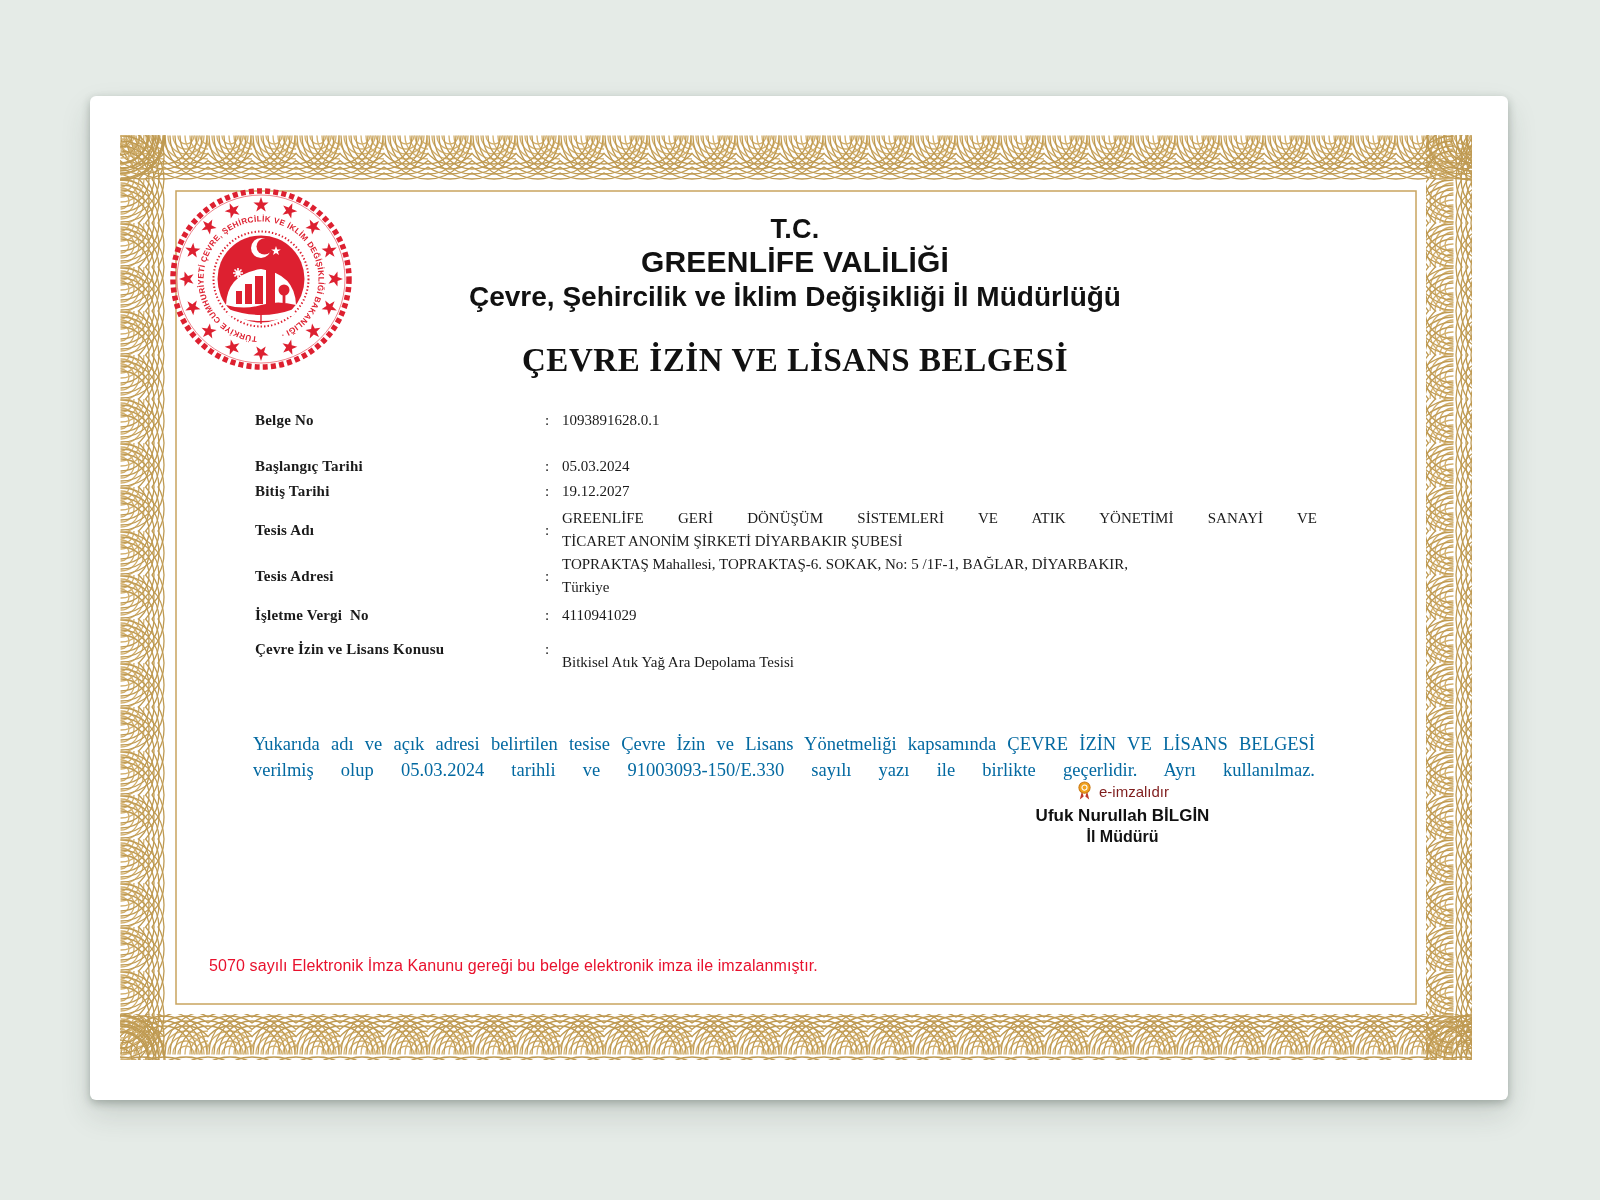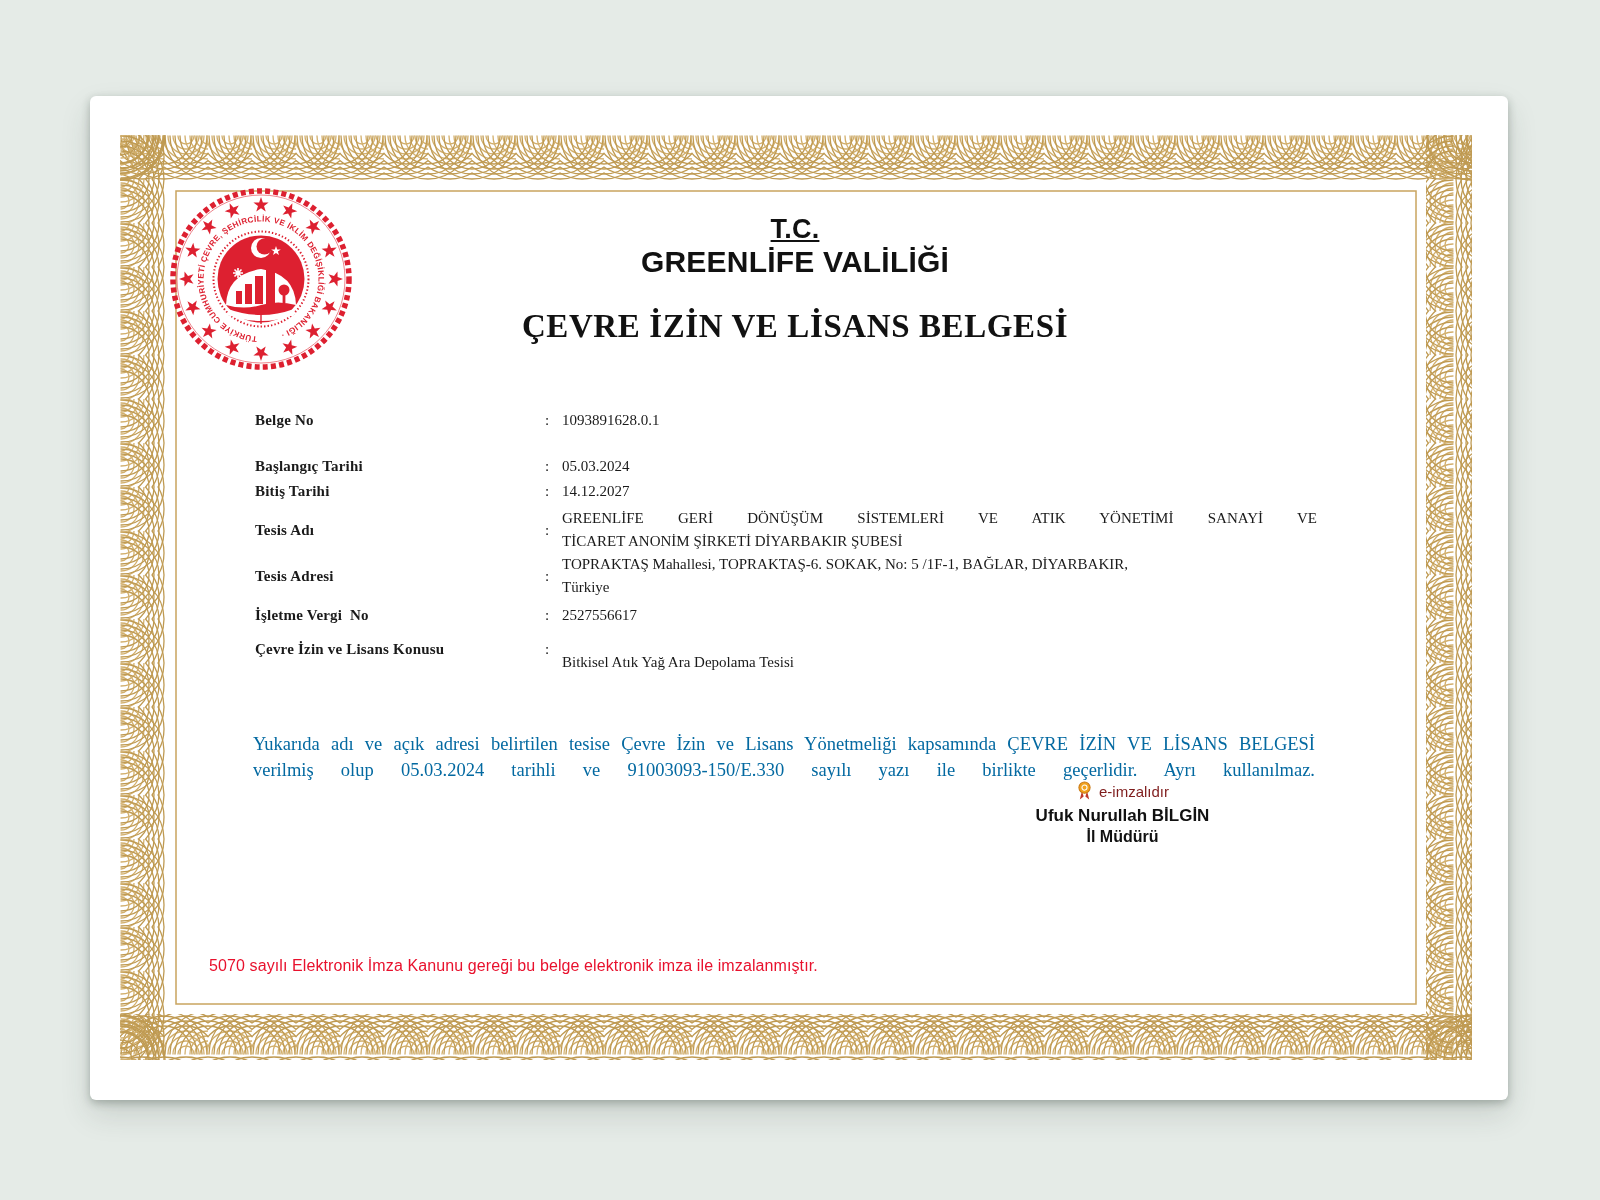--- a/index.html
+++ b/index.html
@@ -10,21 +10,21 @@
     position:relative;overflow:hidden;
   }
   .card{
     position:absolute;left:90px;top:96px;width:1418px;height:1004px;
     background:#ffffff;border-radius:6px;
     box-shadow:0 3px 9px rgba(40,55,48,.30),0 14px 30px rgba(40,55,48,.15);
   }
   .border-frame{position:absolute;left:30px;top:39px;}
   .seal{position:absolute;left:76px;top:88px;width:190px;height:190px;}
   .content{position:absolute;left:120px;top:0;width:1170px;text-align:center;color:#111;}
-  .hline1{margin-top:118px;font-size:27px;font-weight:bold;line-height:30px;letter-spacing:.2px;text-decoration:underline;}
+  .hline1{margin-top:118px;font-size:27px;font-weight:bold;line-height:30px;letter-spacing:.2px;}
   .hline2{font-size:30px;font-weight:bold;line-height:36px;letter-spacing:.2px;}
   .hline3{font-size:28px;font-weight:bold;line-height:34px;}
   .doc-title{
     margin-top:28px;
     font-family:"Liberation Serif",serif;
     font-size:33px;font-weight:bold;letter-spacing:.6px;
   }
   .fields{position:absolute;left:165px;top:316px;width:1062px;
     font-family:"Liberation Serif",serif;font-size:15px;color:#1a1a1a;}
   .frow{display:grid;grid-template-columns:290px 17px 755px;align-items:baseline;}
@@ -193,59 +193,60 @@
       </g>
 
       <path d="M62,125 Q95,137 128,125 L128,131 Q95,143 62,131 Z" fill="#ffffff"></path>
       <path d="M95,127 v13" stroke="#dd2030" stroke-width="1.4"></path>
     </g>
   </svg>
 
   <div class="content">
     <div class="hline1">T.C.</div>
     <div class="hline2">GREENLİFE VALİLİĞİ</div>
+    <div class="hline3">Çevre, Şehircilik ve İklim Değişikliği İl Müdürlüğü</div>
     <div class="doc-title">ÇEVRE İZİN VE LİSANS BELGESİ</div>
   </div>
 
   <div class="fields">
     <div class="frow r1">
       <div class="flabel">Belge No</div>
       <div class="fcolon">:</div>
       <div class="fvalue">1093891628.0.1</div>
     </div>
     <div class="frow r2">
       <div class="flabel">Başlangıç Tarihi</div>
       <div class="fcolon">:</div>
       <div class="fvalue">05.03.2024</div>
     </div>
     <div class="frow r3">
       <div class="flabel">Bitiş Tarihi</div>
       <div class="fcolon">:</div>
-      <div class="fvalue">14.12.2027</div>
+      <div class="fvalue">19.12.2027</div>
     </div>
     <div class="frow r4">
       <div class="flabel">Tesis Adı</div>
       <div class="fcolon">:</div>
       <div class="fvalue">
         <div class="vline just">GREENLİFE GERİ DÖNÜŞÜM SİSTEMLERİ VE ATIK YÖNETİMİ SANAYİ VE</div>
         <div class="vline">TİCARET ANONİM ŞİRKETİ DİYARBAKIR ŞUBESİ</div>
       </div>
     </div>
     <div class="frow r5">
       <div class="flabel">Tesis Adresi</div>
       <div class="fcolon">:</div>
       <div class="fvalue">
         <div class="vline">TOPRAKTAŞ Mahallesi, TOPRAKTAŞ-6. SOKAK, No: 5 /1F-1, BAĞLAR, DİYARBAKIR,</div>
         <div class="vline">Türkiye</div>
       </div>
     </div>
     <div class="frow r6">
       <div class="flabel">İşletme Vergi  No</div>
       <div class="fcolon">:</div>
-      <div class="fvalue">2527556617</div>
+      <div class="fvalue">4110941029</div>
     </div>
     <div class="frow r7">
       <div class="flabel">Çevre İzin ve Lisans Konusu</div>
       <div class="fcolon">:</div>
       <div class="fvalue">Bitkisel Atık Yağ Ara Depolama Tesisi</div>
     </div>
   </div>
 
   <div class="body-par">
     <div class="bline">Yukarıda adı ve açık adresi belirtilen tesise Çevre İzin ve Lisans Yönetmeliği kapsamında ÇEVRE İZİN VE LİSANS BELGESİ</div>

